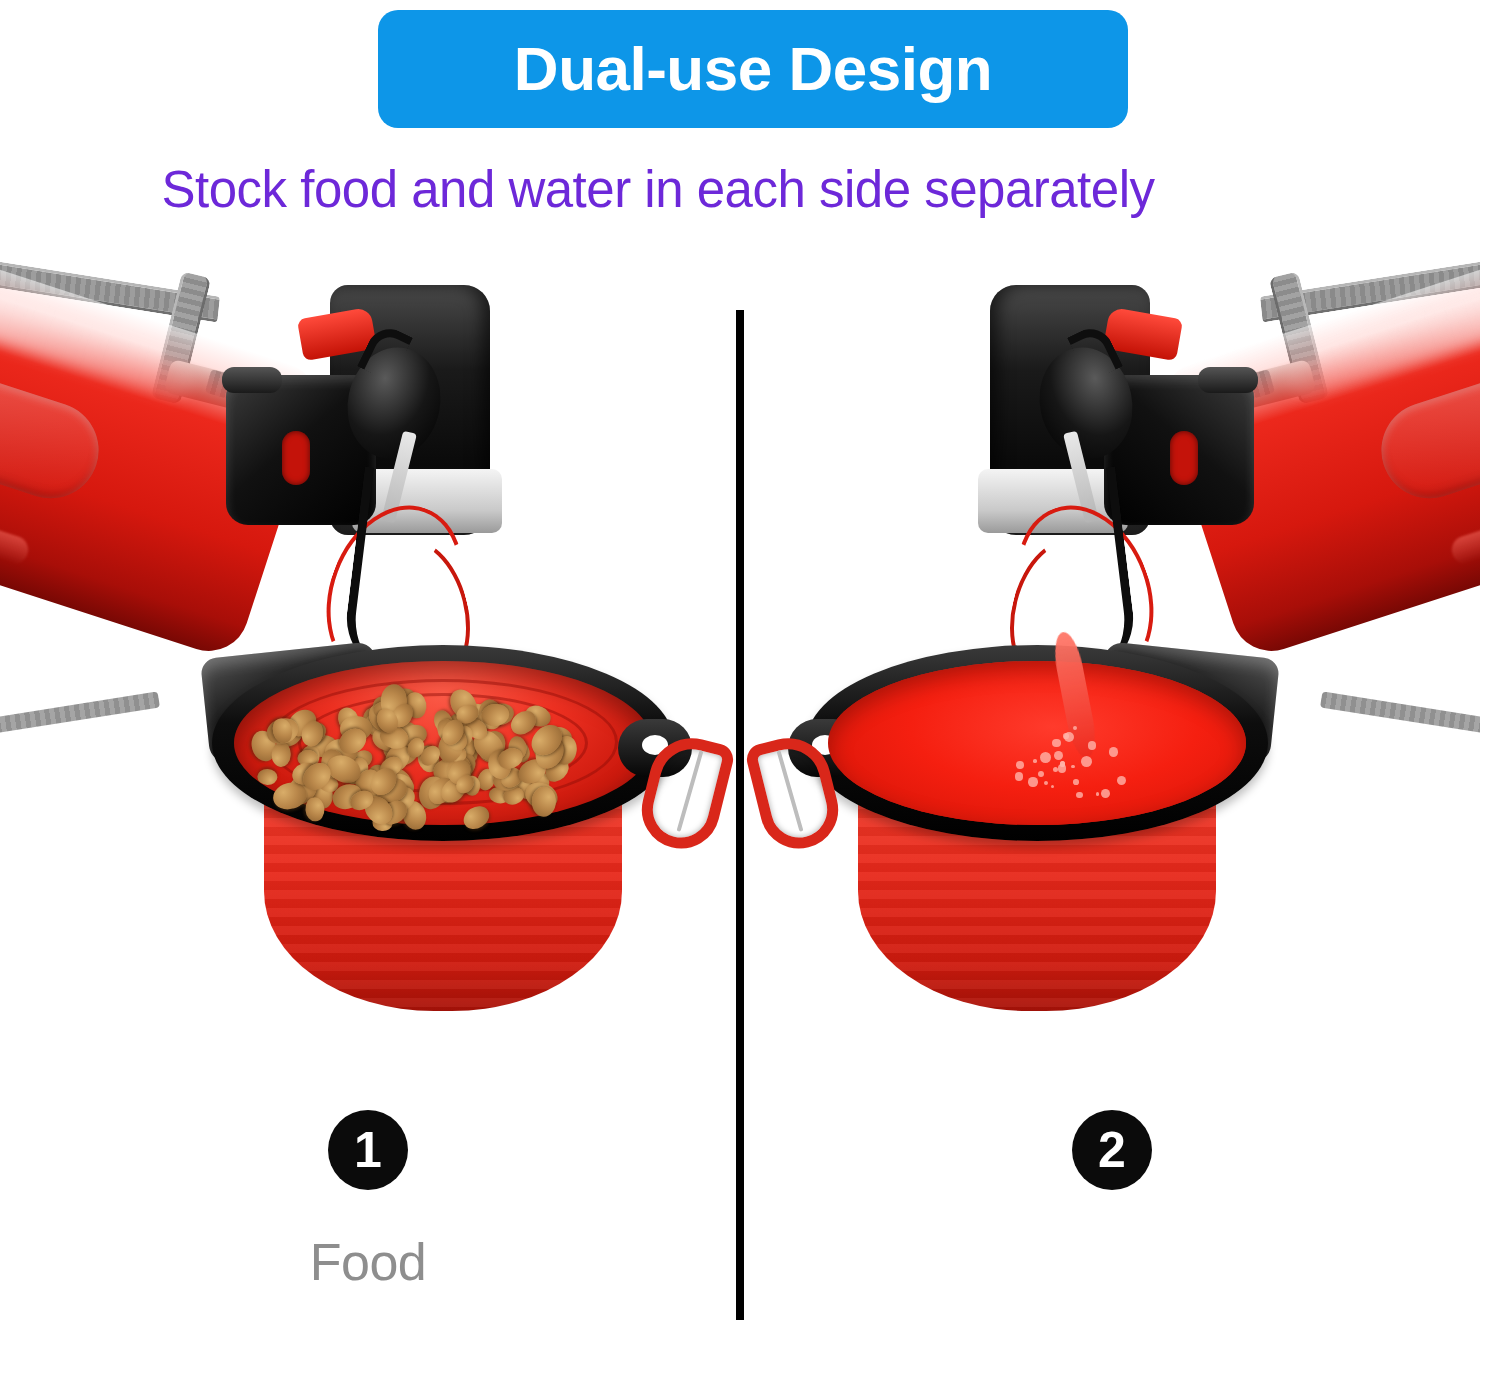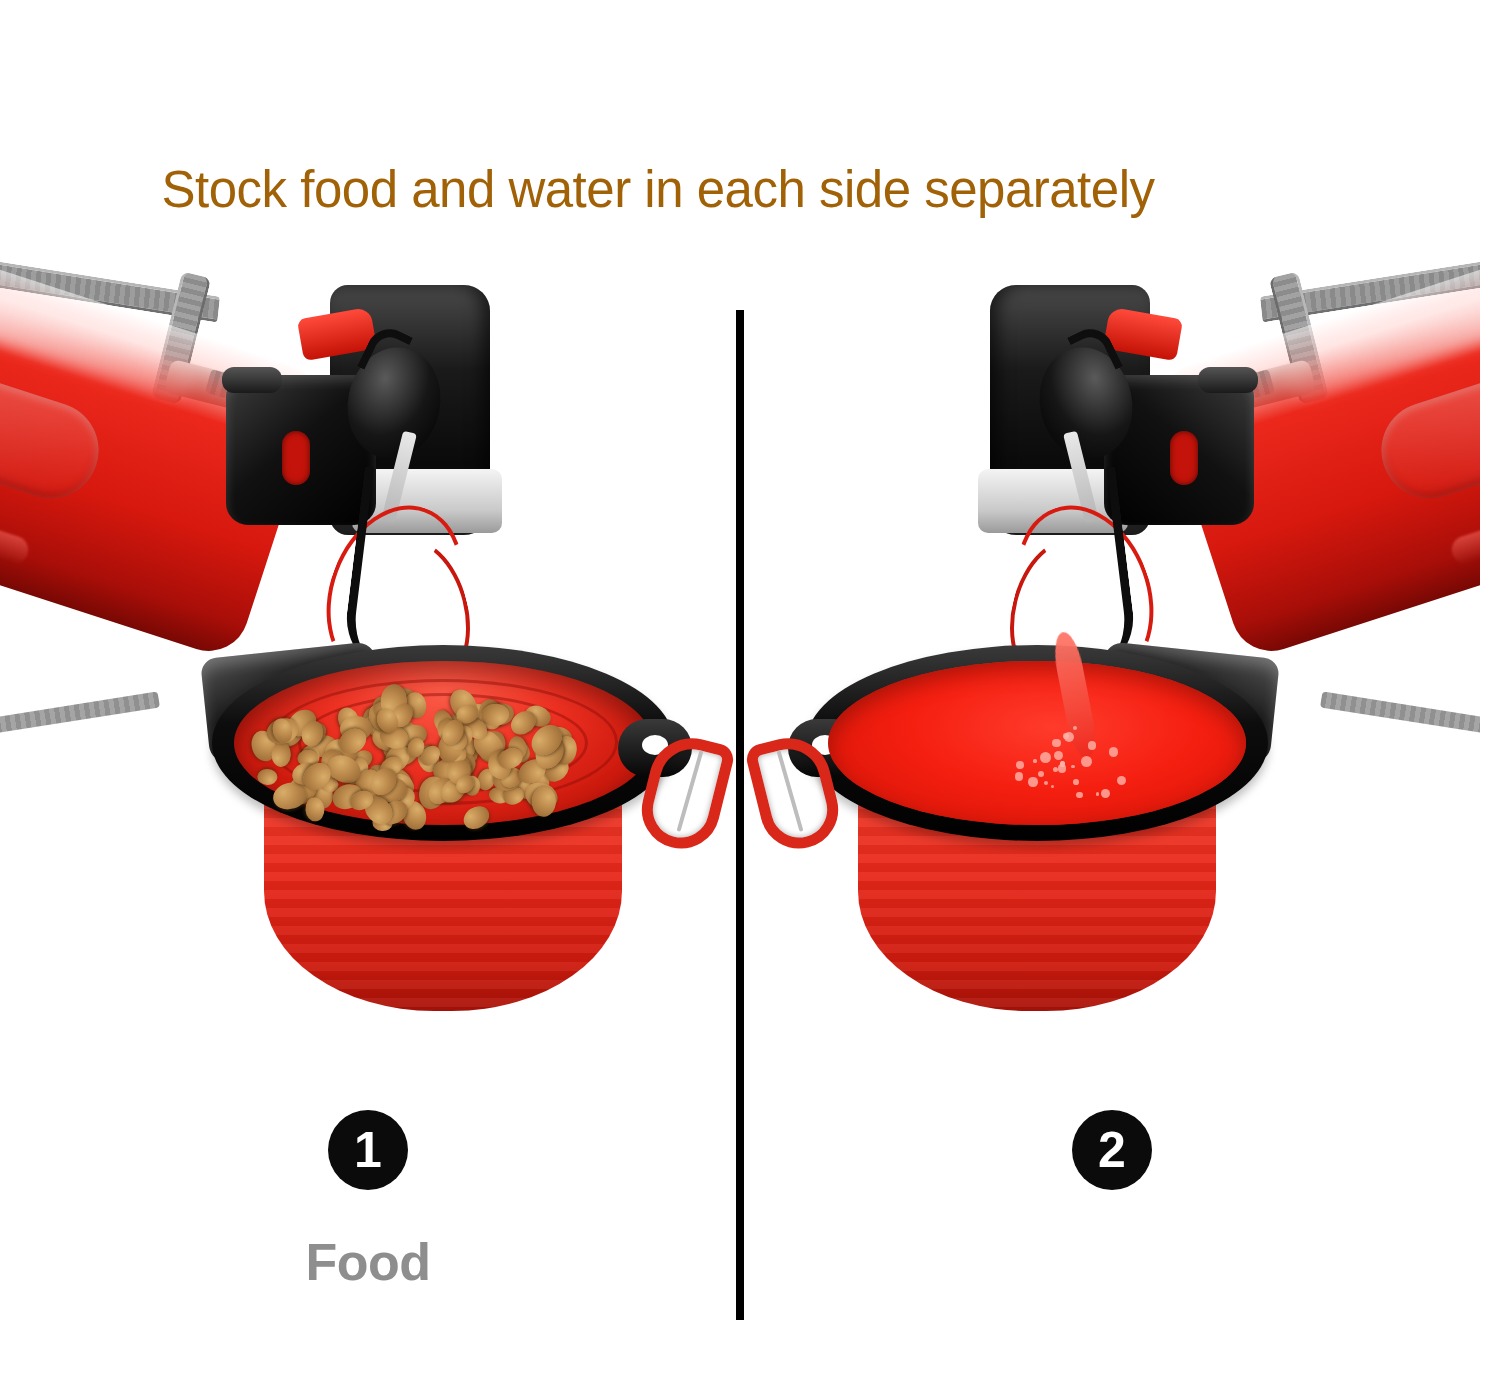--- a/index.html
+++ b/index.html
@@ -38,21 +38,21 @@
     letter-spacing: -0.5px;
     line-height: 1;
     white-space: nowrap;
   }
   .subtitle {
     position: absolute;
     left: 0;
     top: 160px;
     width: 1316px;
     text-align: center;
-    color: #a16207;
+    color: #6d28d9;
     font-size: 51px;
     font-weight: 400;
     letter-spacing: -0.5px;
     white-space: nowrap;
   }
 
   
   .divider {
     position: absolute;
     left: 736px;
@@ -436,29 +436,32 @@
     background: #0b0b0b;
     color: #ffffff;
     font-size: 50px;
     font-weight: bold;
     line-height: 1;
   }
   .step-label {
     margin-top: 42px;
     color: #8e8e8e;
     font-size: 52px;
-    font-weight: 700;
+    font-weight: 400;
     letter-spacing: -0.5px;
   }
 </style>
 </head>
 <body>
 
 <div class="page">
 
+  <div class="title-badge">
+    <span class="title-badge-text">Dual-use Design</span>
+  </div>
 
   <div class="subtitle">Stock food and water in each side separately</div>
 
   <div class="divider"></div>
 
   <div class="panel panel-left">
     <div class="photo">
 
       <div class="strap">
         <div class="strap-band"></div>

